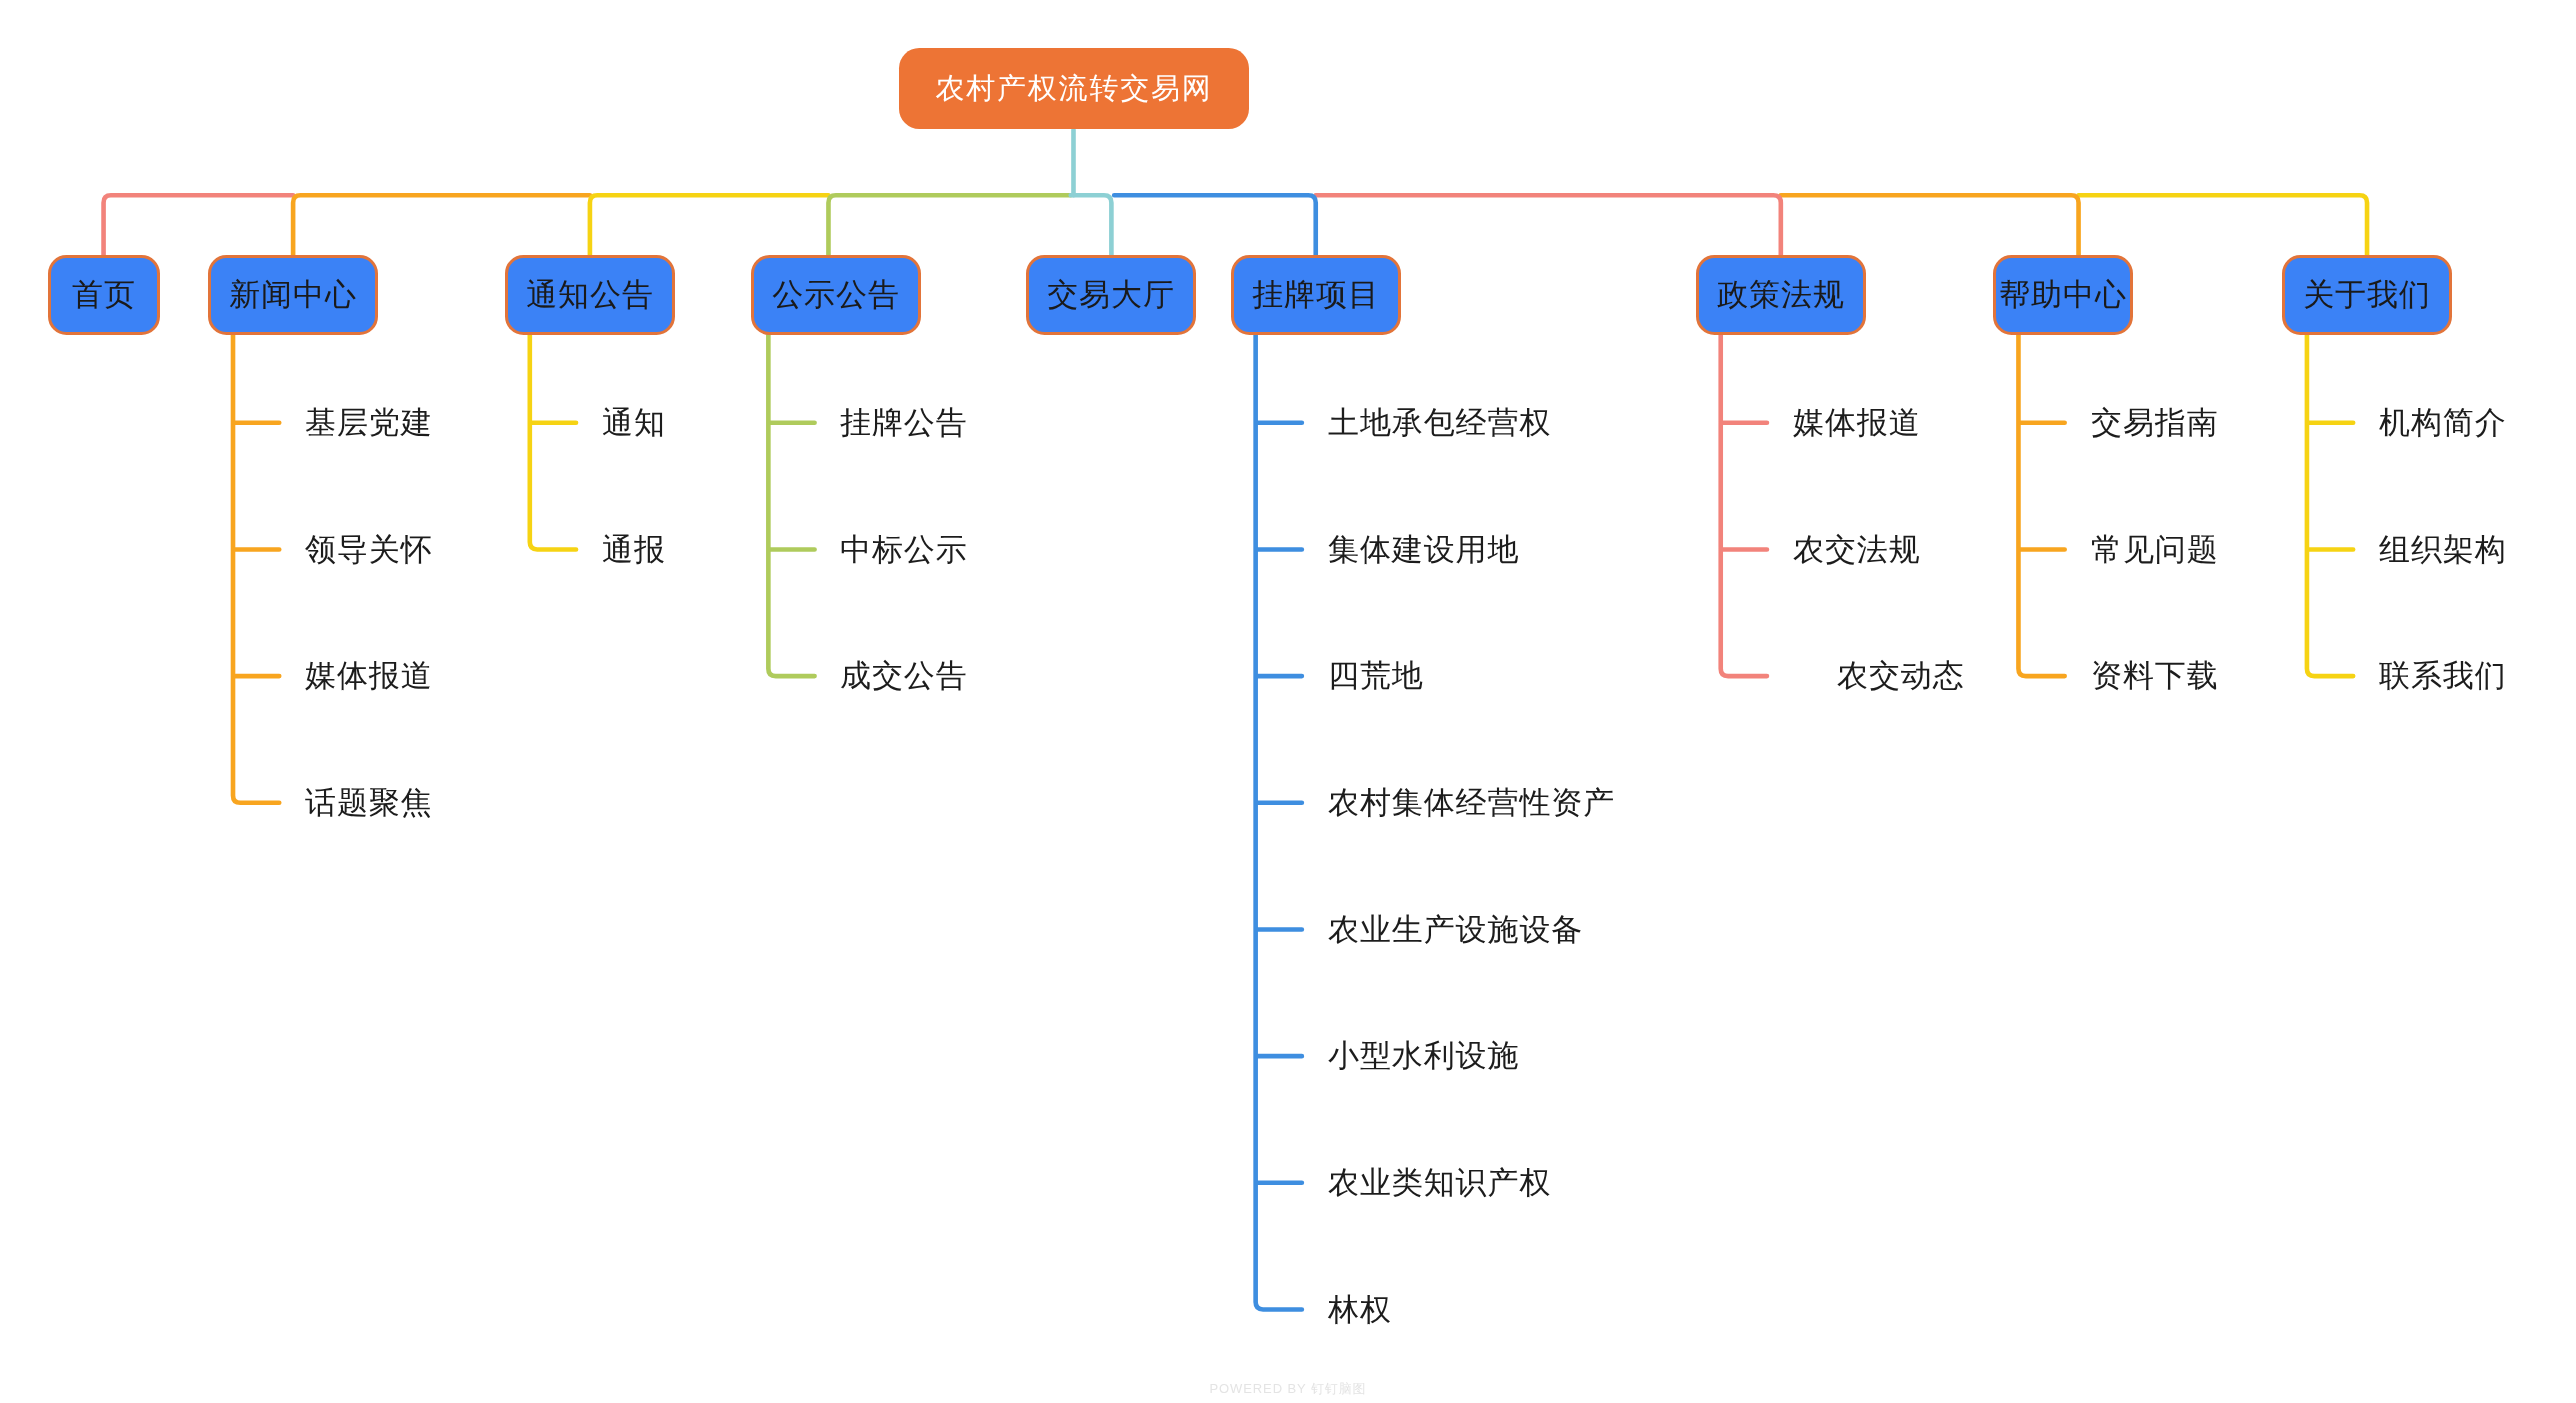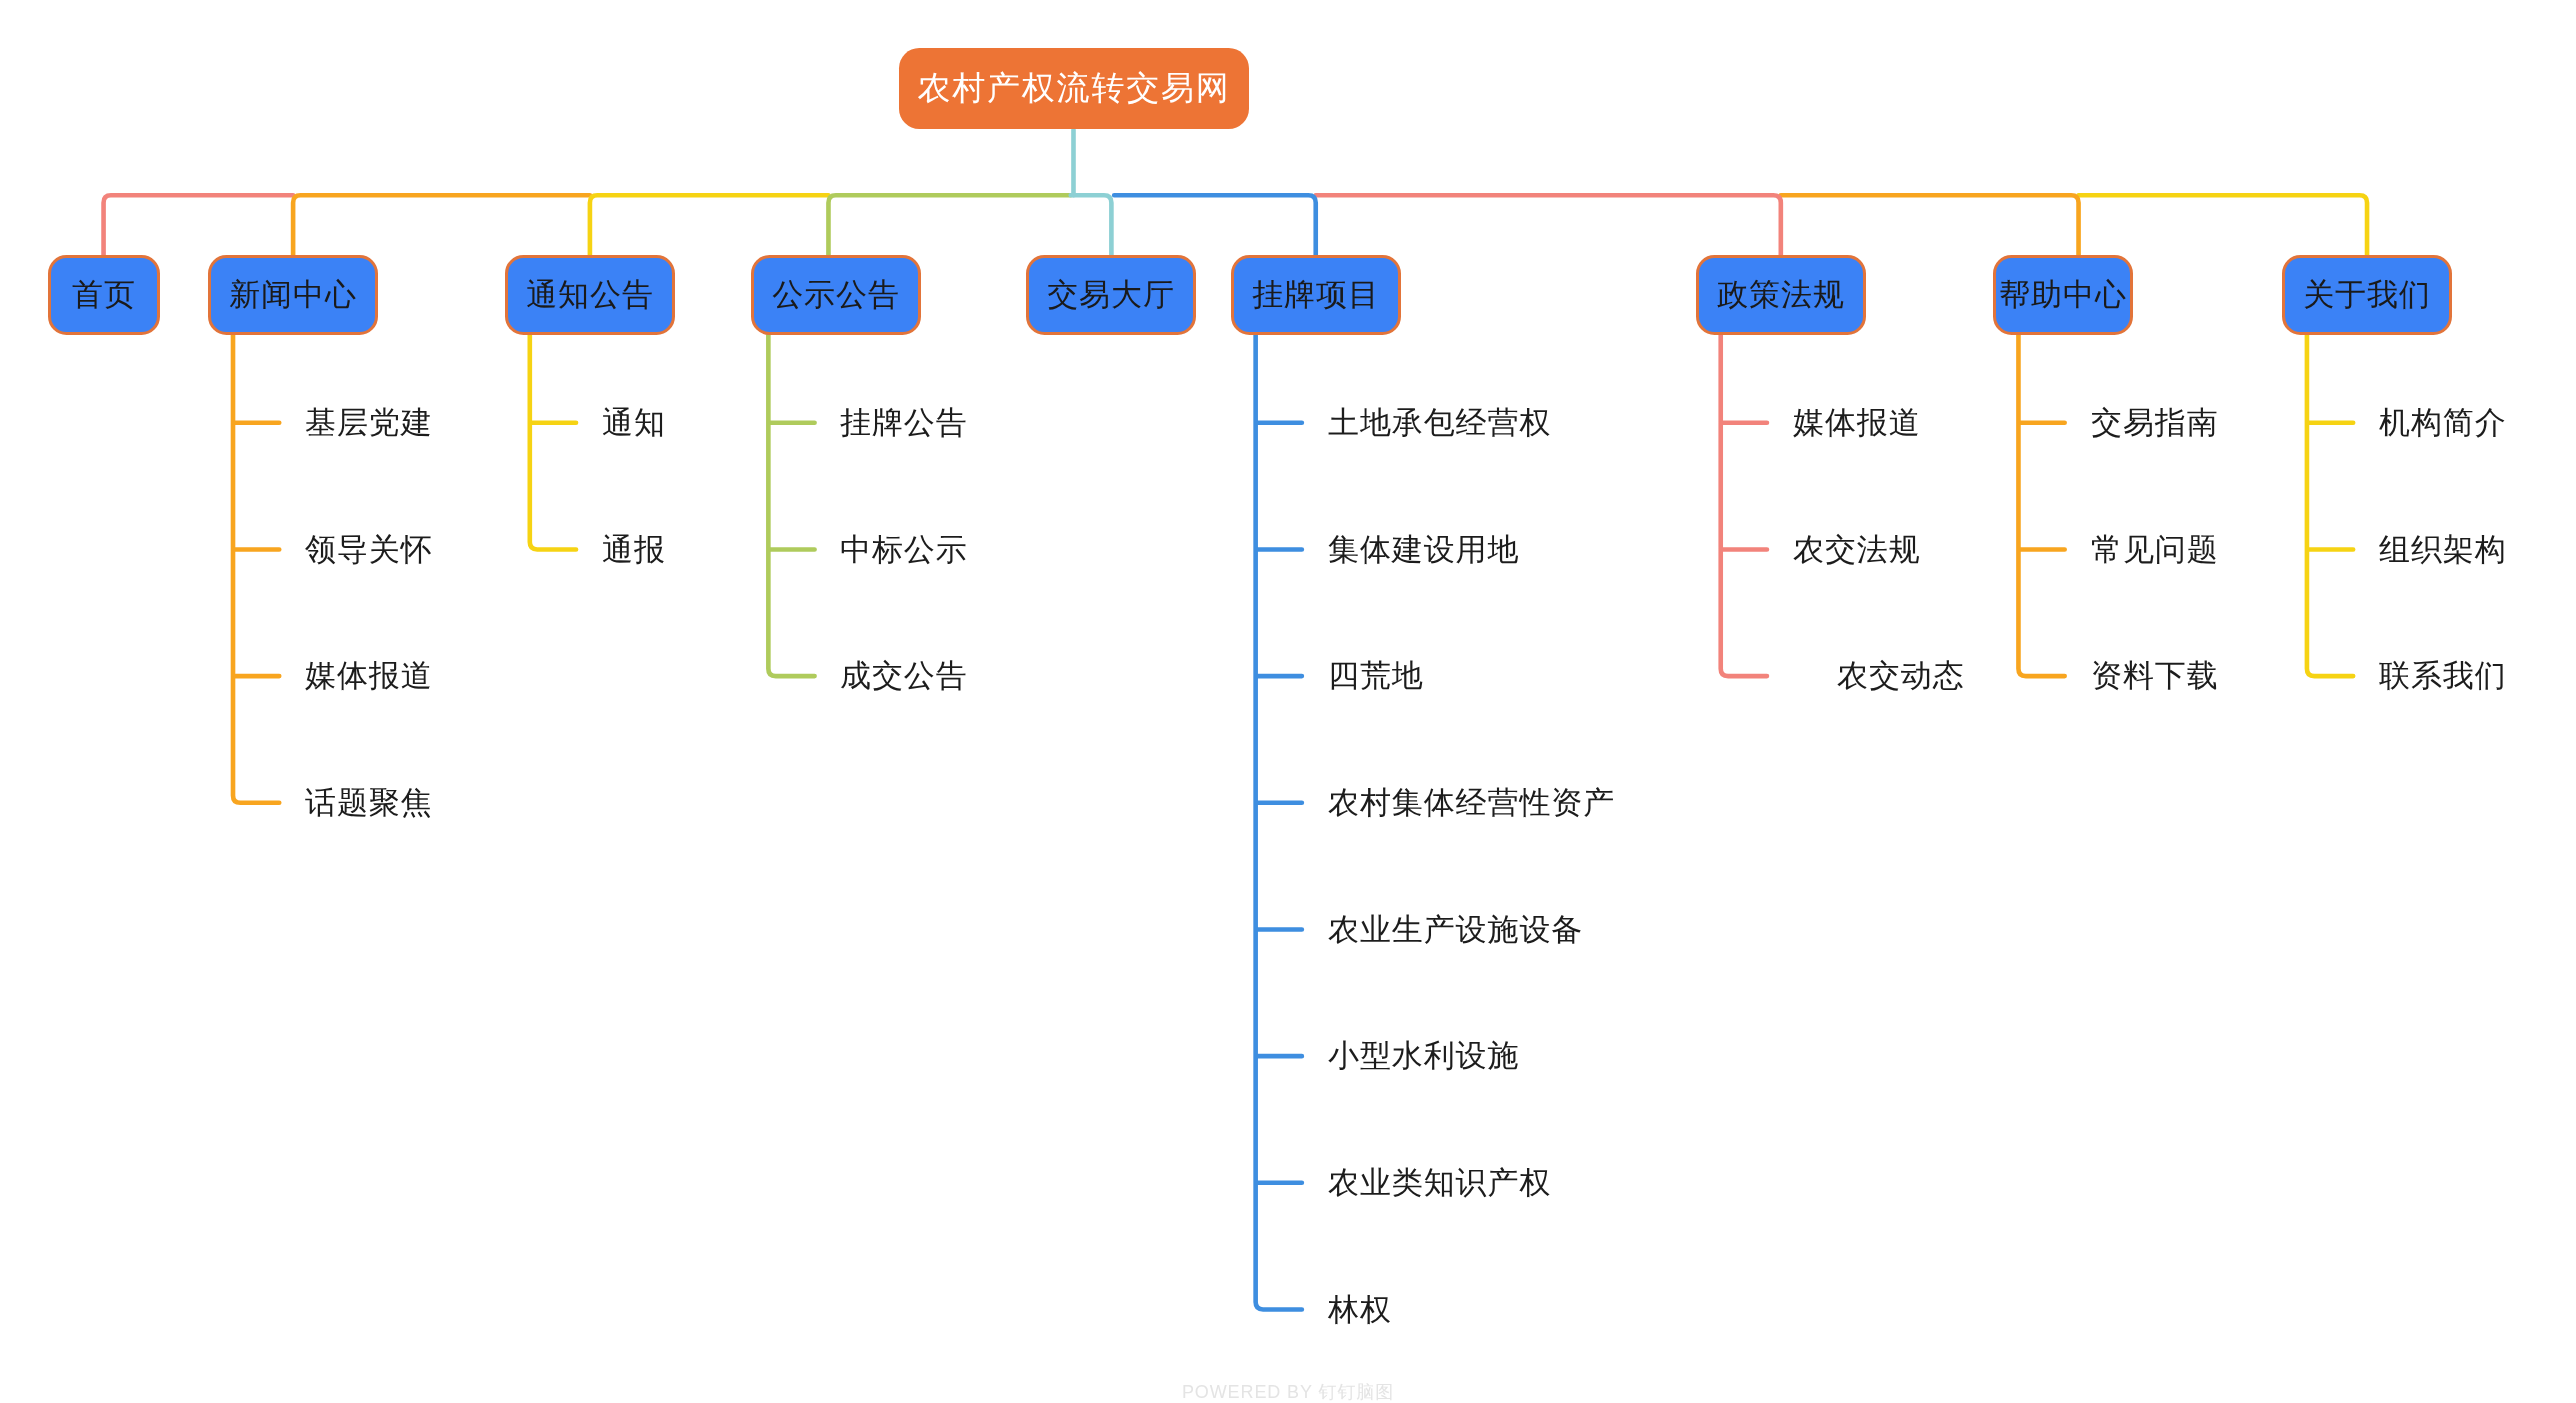--- a/index.html
+++ b/index.html
@@ -10,29 +10,29 @@
   .node{
     position:absolute;top:255px;height:80px;box-sizing:border-box;
     background:#3b82f6;border:3.7px solid #E2743A;border-radius:18.5px;
     display:flex;align-items:center;justify-content:center;
     font-size:31px;color:#1A1A1A;letter-spacing:0.9px;cursor:pointer;
   }
   .root{
     position:absolute;left:899px;top:48px;width:350px;height:81px;box-sizing:border-box;
     background:#ED7435;border-radius:20.3px;
     display:flex;align-items:center;justify-content:center;
-    font-size:33px;color:#ffffff;letter-spacing:1.8px;cursor:pointer;
+    font-size:29px;color:#ffffff;letter-spacing:1.8px;cursor:pointer;
   }
   .child{
     position:absolute;height:37px;line-height:37px;
     font-size:31px;color:#1C1C1C;letter-spacing:0.9px;white-space:nowrap;cursor:pointer;
   }
   .watermark{
     position:absolute;left:0;top:1380px;width:100%;text-align:center;
-    font-size:18px;color:#E4E4E4;letter-spacing:0.9px;
+    font-size:13px;color:#E4E4E4;letter-spacing:0.9px;
   }
 </style>
 </head>
 <body>
 
 <div class="canvas">
 
   <svg class="wires" viewBox="0 0 2786 1518" xmlns="http://www.w3.org/2000/svg">
 
     <path d="M112 276 V219 Q112 211 120 211 H317" stroke="#F2837B"></path>

